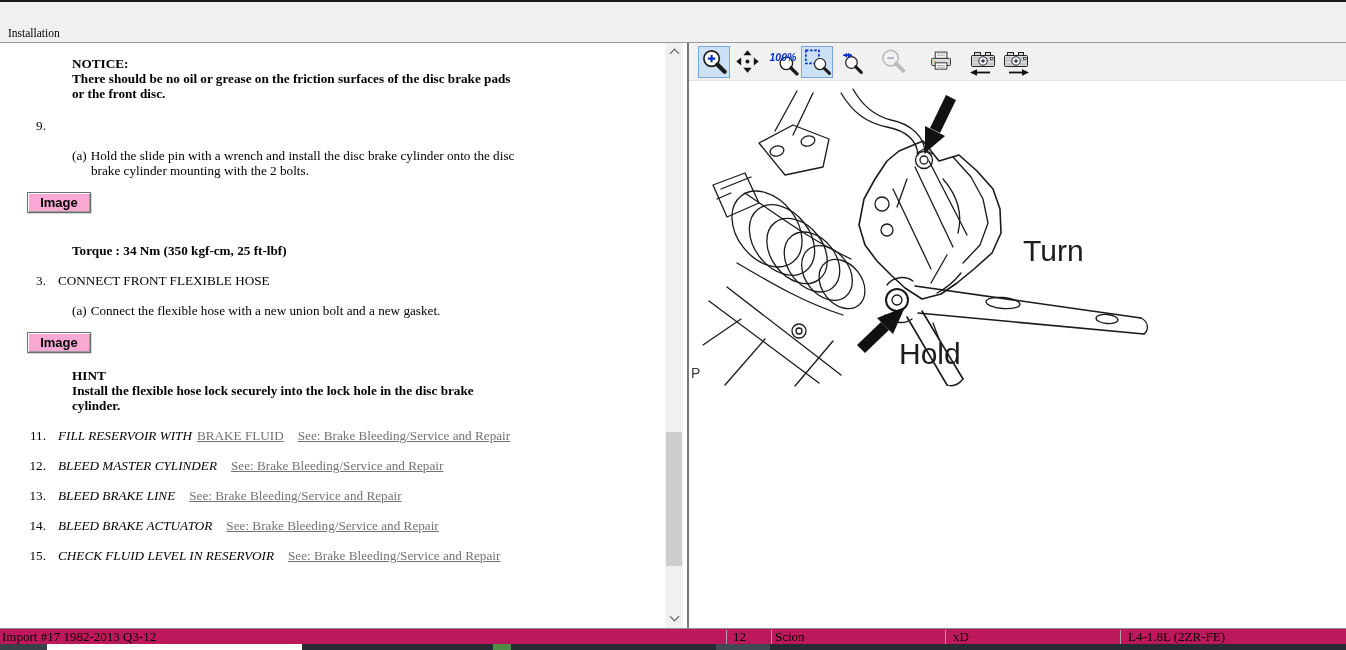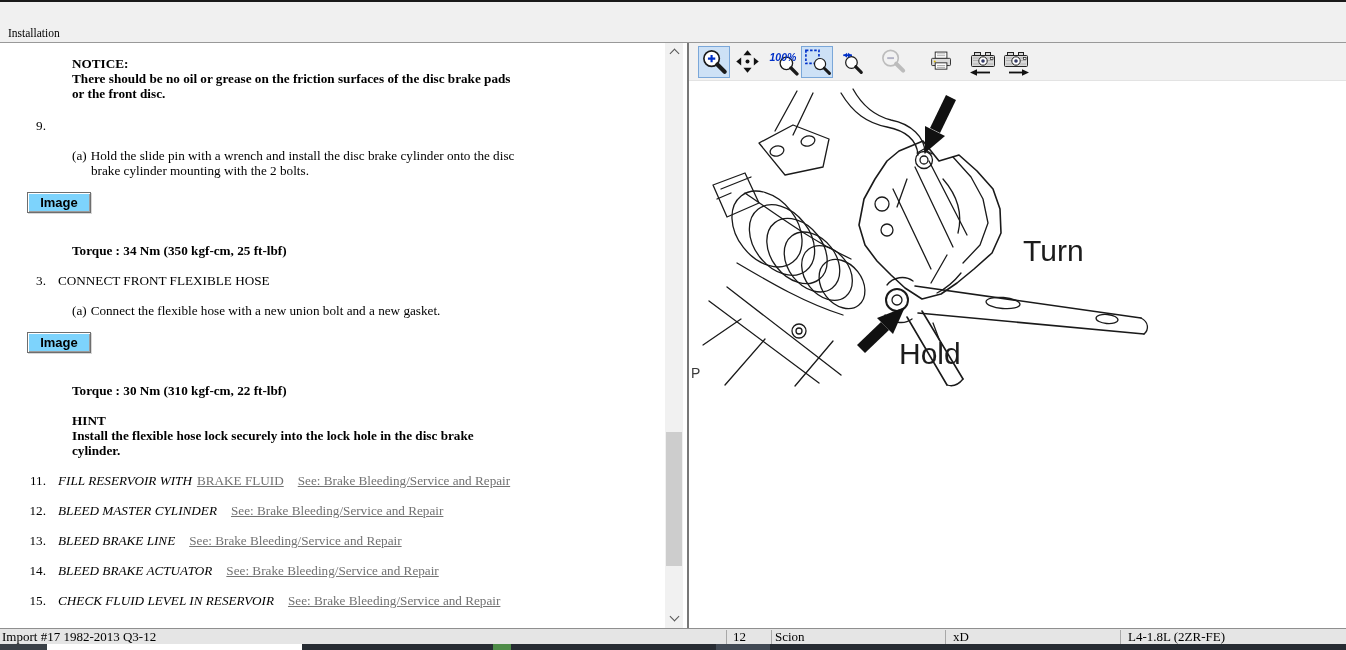--- a/index.html
+++ b/index.html
@@ -17,21 +17,21 @@
   .doc { position:absolute; left:0; top:43px; width:665px; height:585px; background:#fff;
          overflow:hidden; font-size:13.2px; line-height:15px; }
   .notice { margin:13px 0 0 72px; width:452px; font-weight:bold; }
   .steprow { display:flex; margin-left:22px; }
   .steprow .num { width:24px; text-align:right; flex:none; }
   .steprow .stitle { margin-left:12px; }
   .mt17{margin-top:17px} .mt15{margin-top:15px} .mt14{margin-top:14px}
   .sub { margin:15px 0 0 72px; width:452px; padding-left:19px; text-indent:-19px; }
   .sub .slabel { margin-right:4px; }
   .imgbtn { display:flex; align-items:center; justify-content:center; margin-left:27px;
-            width:64px; height:21px; background:#7dd3fc; border:1px solid #6e6e6e;
+            width:64px; height:21px; background:#f9a8d4; border:1px solid #6e6e6e;
             box-shadow:inset 1px 1px 0 #ffffff, inset -1px -1px 0 #9a9a9a, 1px 1px 0 #d8d8d8;
             font:bold 13px "Liberation Sans", sans-serif; cursor:pointer; }
   .torque { margin:30px 0 0 72px; font-weight:bold; }
   .hintblk { margin:15px 0 0 72px; width:410px; font-weight:bold; }
   .linkrow { display:flex; margin:15px 0 0 22px; white-space:nowrap; }
   .linkrow .num { width:24px; text-align:right; flex:none; }
   .linkrow .ltext { margin-left:12px;font-style:italic; }
   a.doclink { color:#737373; font-weight:normal; text-decoration:underline; cursor:pointer; }
   .inlink { margin-left:5px; }
   .seelink { margin-left:14px; }
@@ -54,21 +54,21 @@
           border:1px solid transparent; margin-right:1px; cursor:pointer; }
   .tbtn.sel { background:#cde1f6; border:1px solid #7aa7d9; }
   .tbtn.dis { cursor:default; }
   .sp4{margin-left:4px} .sp10{margin-left:10px} .sp15{margin-left:15px} .sp9{margin-left:9px}
   .imgarea { position:relative; height:546px; background:#fff; }
   .illus { position:absolute; left:12px; top:6px; }
   .pmark { position:absolute; left:2px; top:284px; font:14px "Liberation Sans",sans-serif; color:#3a3a3a; }
 
   
   .statusbar { position:absolute; left:0; top:628px; width:1346px; height:16px;
-               background:#e5e5e5; border-top:1px solid #8f8f8f; font-size:13px; }
+               background:#be185d; border-top:1px solid #8f8f8f; font-size:13px; }
   .statusbar .sleft { position:absolute; left:2px; top:0px; }
   .scell { position:absolute; top:0px; }
   .ssep { position:absolute; top:1px; width:1px; height:14px; background:#a8a8a8; }
 
   
   .strip { position:absolute; left:0; top:644px; width:1346px; height:6px; background:#272c33; overflow:hidden; }
   .strip .seg { position:absolute; top:0; height:6px; }
 </style>
 </head>
 <body>
@@ -111,21 +111,20 @@
       <span class="num">3.</span>
       <span class="stitle">CONNECT FRONT FLEXIBLE HOSE</span>
     </div>
 
     <div class="sub">
       <span class="slabel">(a)</span><span>Connect the flexible hose with a new union bolt and a new gasket.</span>
     </div>
 
     <button class="imgbtn mt14">Image</button>
 
-    <div class="torque">Torque : 30 Nm (310 kgf-cm, 22 ft-lbf)</div>
 
     <div class="hintblk">
       <div>HINT</div>
       <div>Install the flexible hose lock securely into the lock hole in the disc brake cylinder.</div>
     </div>
 
     <div class="linkrow">
       <span class="num">11.</span>
       <span class="ltext">FILL RESERVOIR WITH</span>
       <a class="doclink inlink">BRAKE FLUID</a>

